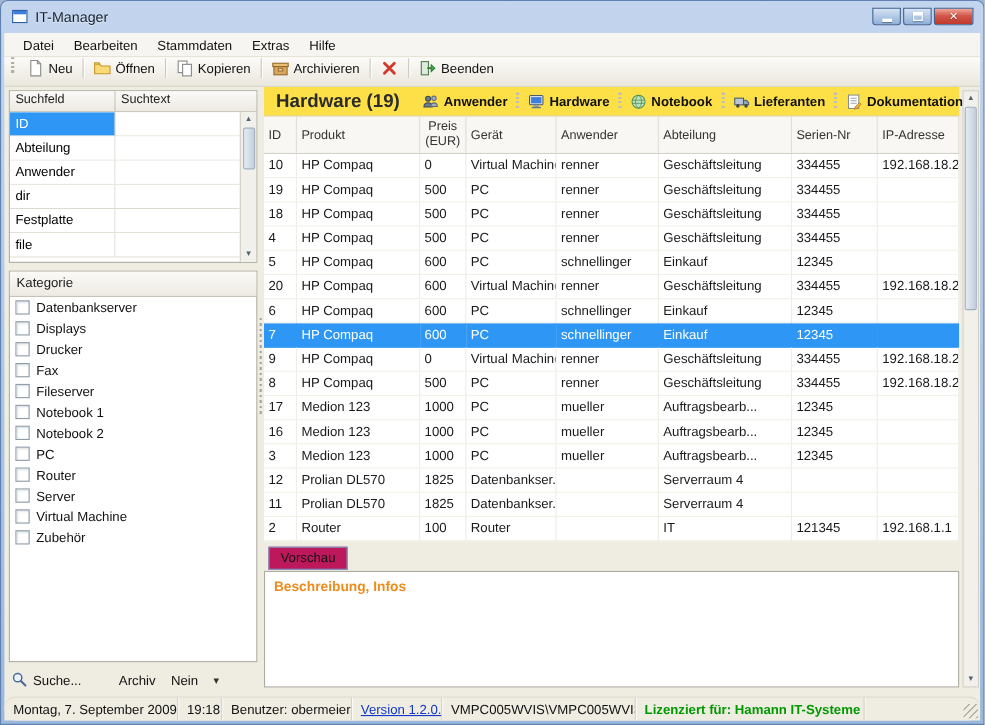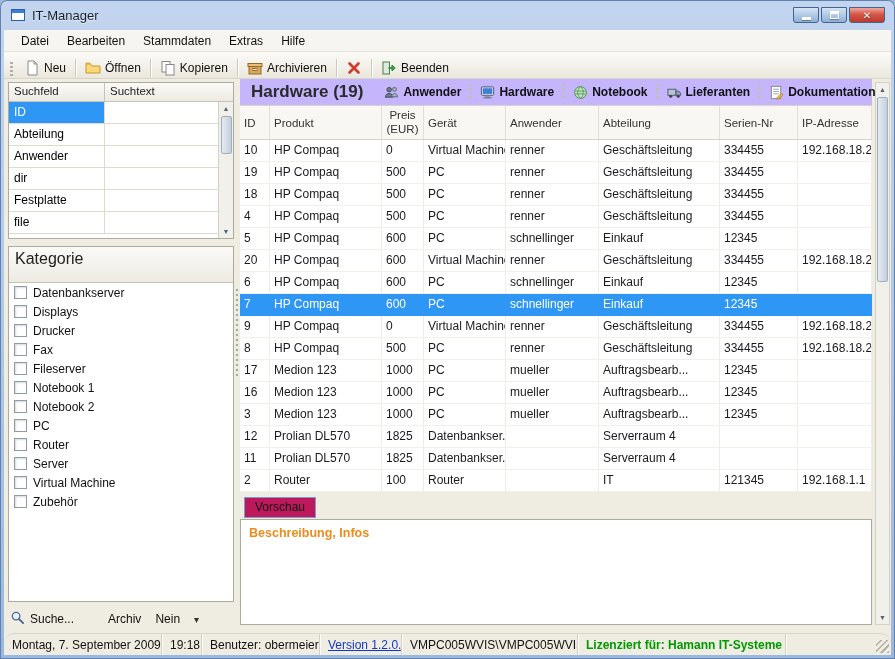--- a/index.html
+++ b/index.html
@@ -22,21 +22,21 @@
 
   
   .client { position:absolute; left:4px; right:4px; top:30px; bottom:4px;
     background:#EFEDE2; display:flex; flex-direction:column; }
 
   .menubar { height:22px; background:#F7F5F1; border-bottom:1px solid #E4E1D6;
     display:flex; align-items:center; padding-left:8px; }
   .menu-item { padding:3px 9px; font-size:12px; color:#111; }
 
   .toolbar { height:27px; background:linear-gradient(#FCFBF8,#EAE7DD);
-    border-bottom:1px solid #D8D4C8; display:flex; align-items:flex-end; padding:0 4px; }
+    border-bottom:1px solid #D8D4C8; display:flex; align-items:flex-start; padding:0 4px; }
   .grip { width:3px; height:16px; margin:0 5px 0 2px;
     background:repeating-linear-gradient(to bottom,#B3B0A3 0 2px,transparent 2px 4px); }
   .grip.tall { height:18px; }
   .tb-wrap { display:flex; align-items:center; }
   .tool-btn { display:flex; align-items:center; gap:4px; padding:2px 6px; font-size:12px; color:#111; border-radius:2px; }
   .tool-icon svg, .nav-icon svg { display:block; }
   .tool-sep { width:1px; height:18px; background:#CCC8BB; box-shadow:1px 0 0 #fff; margin:0 3px; }
 
   
   .workspace { position:relative; flex:1; overflow:hidden; }
@@ -55,41 +55,41 @@
   .sg-value { flex:1; background:#fff; }
   .sg-scroll { position:absolute; right:0; top:19px; bottom:0; width:15px;
     background:#F1F0EB; border-left:1px solid #D3D0C5; display:flex; flex-direction:column; align-items:center; }
   .arr { font-size:7px; color:#55636F; line-height:13px; height:13px; }
   .sg-thumb { width:11px; height:38px; margin-top:1px; border:1px solid #9FAEBF;
     border-radius:2px; background:linear-gradient(to right,#E6EBF2,#C3CEDC); }
   .sg-scroll .dn, .vscroll .dn { margin-top:auto; }
 
   .category-box { position:absolute; left:0; top:164px; width:226px; height:356px;
     background:#fff; border:1px solid #ADAA9E; }
-  .cat-header { height:36px; padding:3px 6px; font-size:16px; color:#222;
+  .cat-header { height:23px; padding:3px 6px; font-size:12px; color:#222;
     background:linear-gradient(#FBFAF8,#ECEAE2); border-bottom:1px solid #C6C3B6; }
   .cat-item { height:19px; display:flex; align-items:center; gap:6px; padding-left:5px; }
   .checkbox { width:13px; height:13px; background:#fff; border:1px solid #8E9BA8;
     box-shadow:inset 1px 1px 2px rgba(90,110,130,.25); }
   .cat-label { font-size:12px; color:#111; }
 
   .left-footer { position:absolute; left:0; top:526px; width:226px; height:22px;
     display:flex; align-items:center; font-size:12px; color:#111; }
   .lf-search { display:flex; align-items:center; gap:5px; padding:2px 6px 2px 2px; }
   .lf-archiv { margin-left:28px; }
   .lf-combo { margin-left:10px; display:flex; align-items:center; gap:14px; padding:2px 4px; }
   .dd-arrow { font-size:10px; color:#333; }
 
   .splitter { position:absolute; left:230px; top:0; bottom:0; width:6px; }
   .splitter::after { content:""; position:absolute; left:2px; top:210px; height:90px; width:2px;
     background:repeating-linear-gradient(to bottom,#A8A59A 0 2px,transparent 2px 5px); }
 
   .main-panel { position:absolute; left:236px; top:0; width:632px; bottom:0;
     display:flex; flex-direction:column; }
-  .main-header { height:27px; background:#c4b5fd; border-bottom:1px solid #D8D4C8;
+  .main-header { height:27px; background:#fde047; border-bottom:1px solid #D8D4C8;
     display:flex; align-items:center; }
   .main-title { font-size:17px; font-weight:bold; color:#2b2b2b; margin:0 4px 0 4px; white-space:nowrap; }
   .nav-buttons { display:flex; align-items:center; margin-left:10px; }
   .nav-btn { display:flex; align-items:center; gap:4px; padding:2px 7px; font-size:12px; font-weight:bold; color:#111; white-space:nowrap; }
   .nav-sep { width:3px; height:16px; margin:0 1px;
     background:repeating-linear-gradient(to bottom,#C2BFB2 0 2px,transparent 2px 4px); }
 
   .grid-head, .trow { display:grid; grid-template-columns:30px 112px 42px 82px 93px 121px 78px 1fr; }
   .grid-head { height:34px; background:#F8F7F3; border-bottom:1px solid #D5D2C8; }
   .gh-cell { display:flex; align-items:center; padding:0 4px; font-size:11.5px; color:#333;

